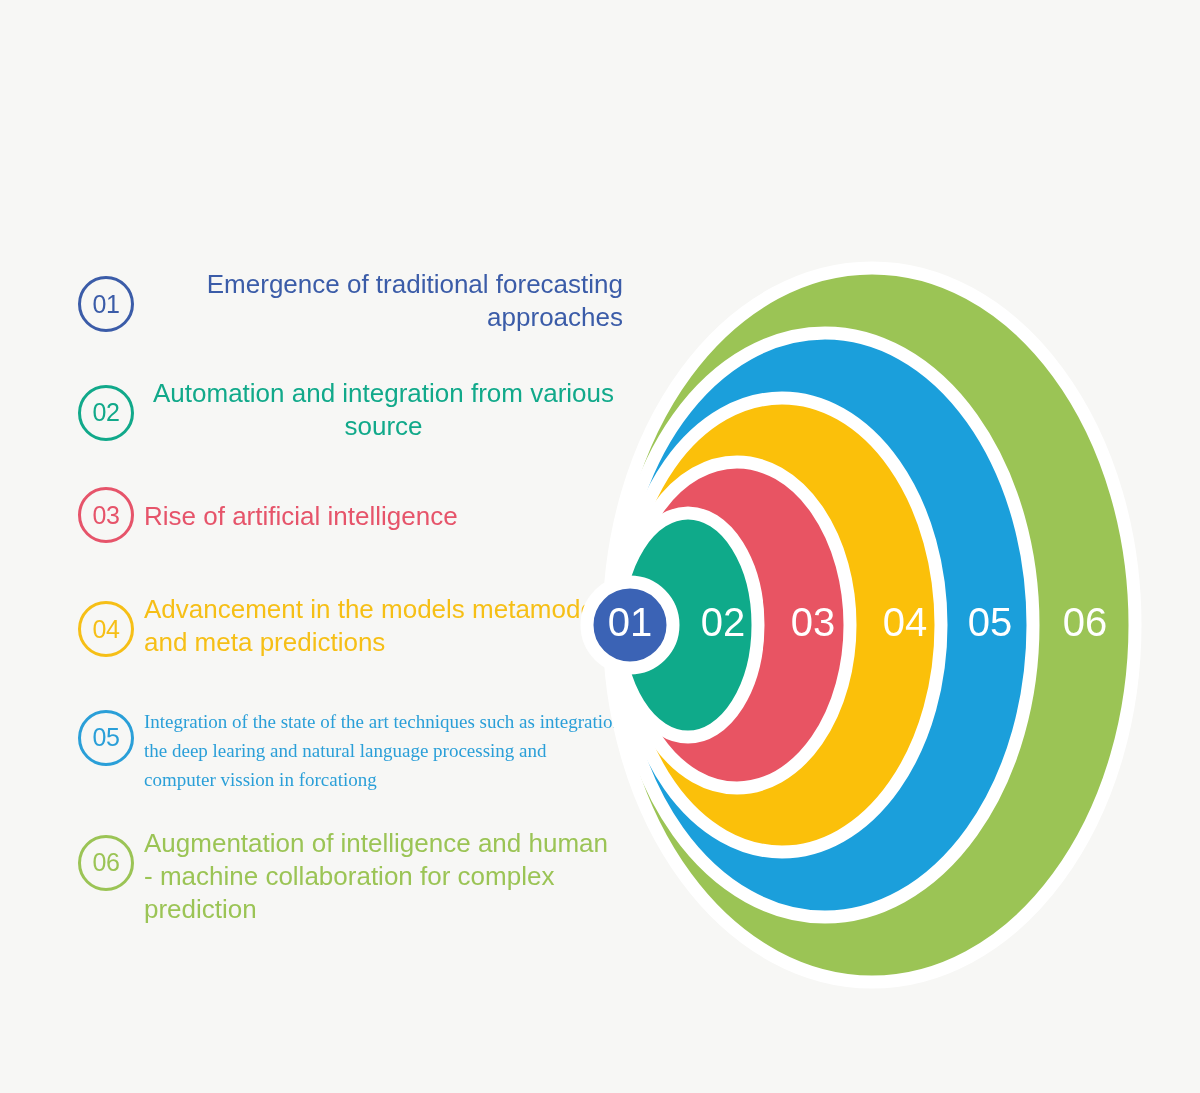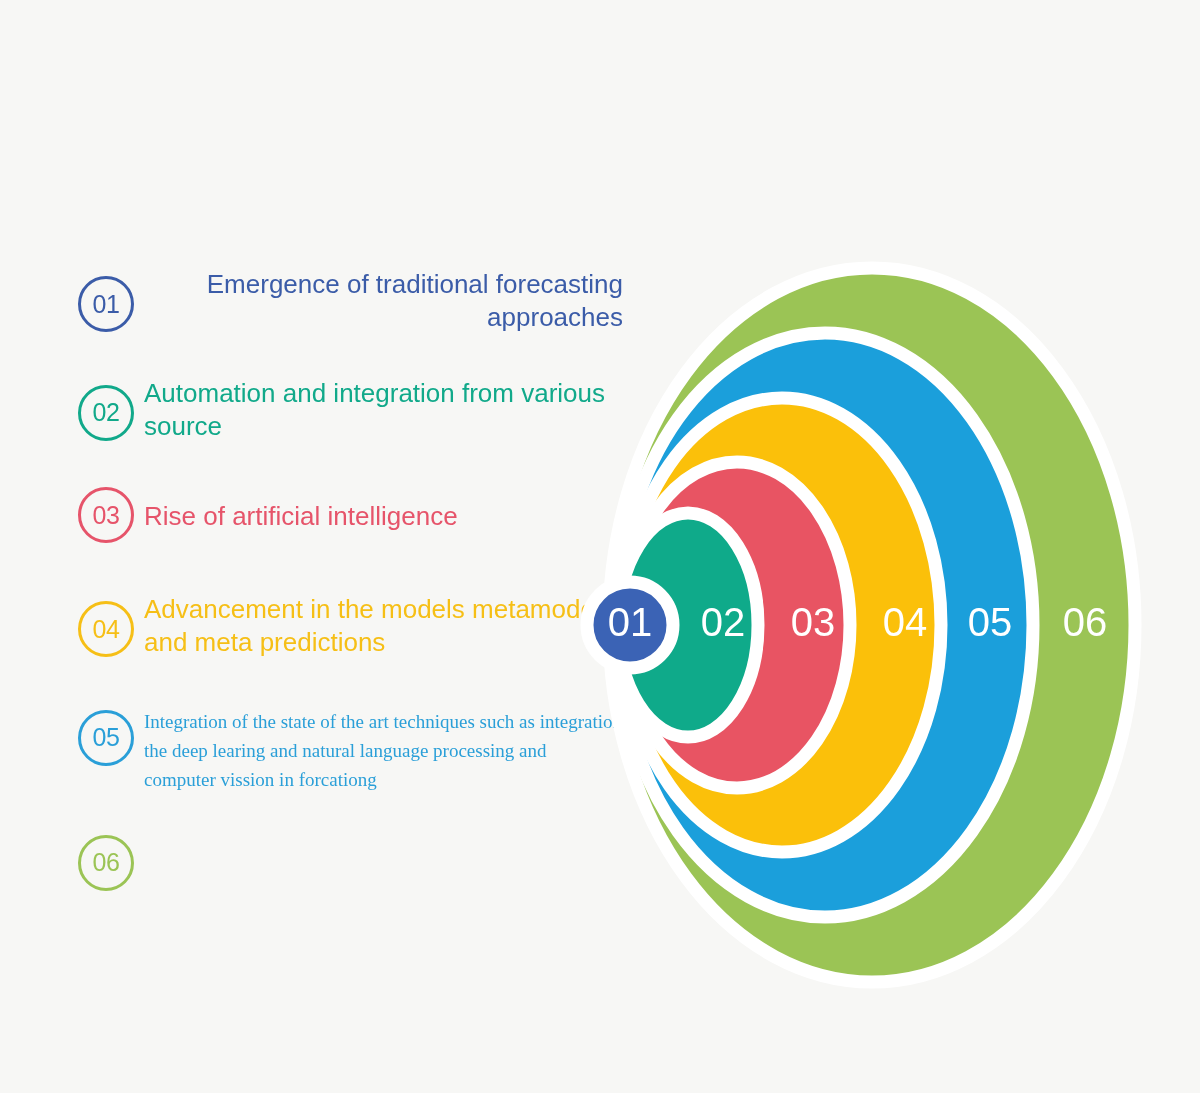--- a/index.html
+++ b/index.html
@@ -99,40 +99,41 @@
 
   <div class="legend">
 
     <div class="legend-item i1">
       <div class="badge" style="border-color: rgb(59, 92, 168); color: rgb(59, 92, 168);">01</div>
       <div class="legend-text" style="color: rgb(59, 92, 168); text-align: right;">Emergence of traditional forecasting approaches</div>
     </div>
 
     <div class="legend-item i2">
       <div class="badge" style="border-color: rgb(17, 169, 138); color: rgb(17, 169, 138);">02</div>
-      <div class="legend-text" style="color: rgb(17, 169, 138);">Automation and integration from various source</div>
+      <div class="legend-text" style="color: rgb(17, 169, 138); text-align: center;">Automation and integration from various source</div>
     </div>
 
     <div class="legend-item i3">
       <div class="badge" style="border-color: rgb(230, 84, 106); color: rgb(230, 84, 106);">03</div>
       <div class="legend-text" style="color: rgb(230, 84, 106); margin-top: 21px;">Rise of artificial intelligence</div>
     </div>
 
     <div class="legend-item i4">
       <div class="badge" style="border-color: rgb(246, 191, 22); color: rgb(246, 191, 22);">04</div>
       <div class="legend-text" style="color: rgb(246, 191, 22);">Advancement in the models metamodels and meta predictions</div>
     </div>
 
     <div class="legend-item i5 small">
       <div class="badge" style="border-color: rgb(42, 159, 216); color: rgb(42, 159, 216);">05</div>
       <div class="legend-text" style="color: rgb(42, 159, 216); font-family: Liberation Serif, serif;">Integration of the state of the art techniques such as integration the deep learing and natural language processing and computer vission in forcationg</div>
     </div>
 
     <div class="legend-item i6">
       <div class="badge" style="border-color: rgb(155, 196, 85); color: rgb(155, 196, 85);">06</div>
+      <div class="legend-text" style="color: rgb(155, 196, 85);">Augmentation of intelligence and human - machine collaboration for complex prediction</div>
     </div>
 
   </div>
 
   <div class="diagram">
     <svg viewBox="0 0 620 790" xmlns="http://www.w3.org/2000/svg">
       <g id="ring-shapes">
           <ellipse cx="312" cy="395" rx="263" ry="357" fill="#9bc455" stroke="#ffffff" stroke-width="13"></ellipse>
           <ellipse cx="265" cy="395" rx="208" ry="292" fill="#1b9fdb" stroke="#ffffff" stroke-width="13"></ellipse>
           <ellipse cx="222" cy="395" rx="159" ry="227" fill="#fbc00a" stroke="#ffffff" stroke-width="13"></ellipse>

